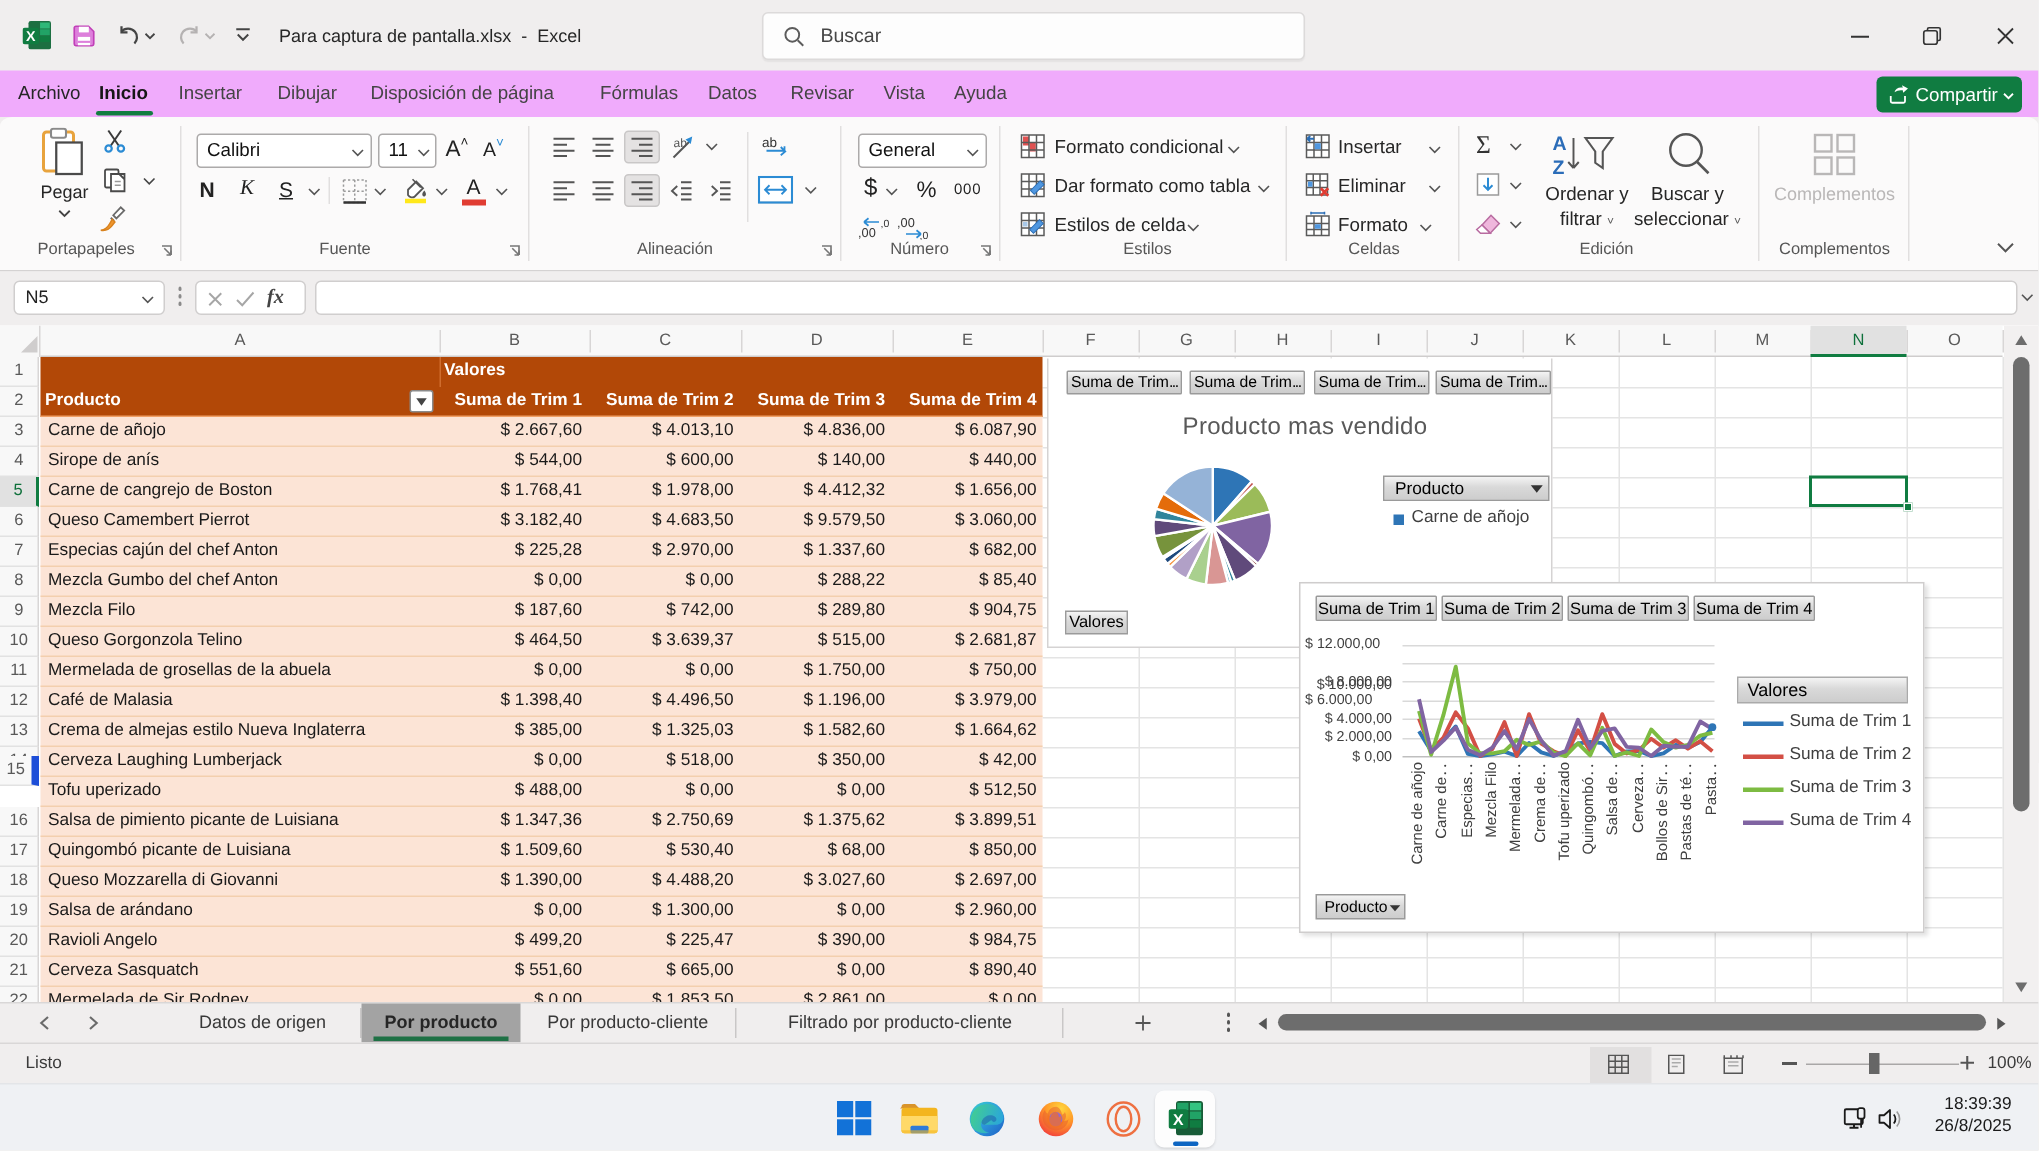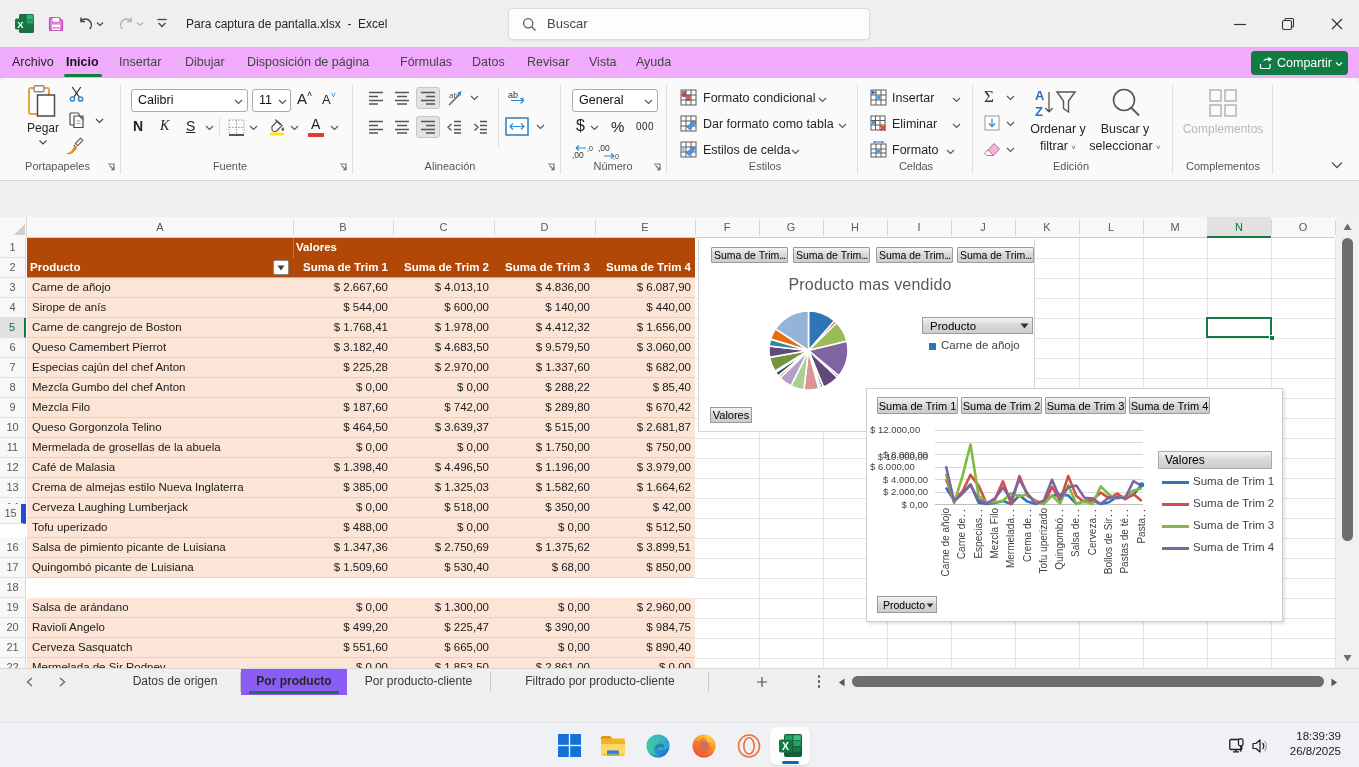--- a/index.html
+++ b/index.html
@@ -382,20 +382,44 @@
     <rect x="2" y="17" width="11" height="11" fill="none" stroke="#b9b7b7" stroke-width="1.6"></rect>
     <rect x="17" y="17" width="11" height="11" fill="none" stroke="#b9b7b7" stroke-width="1.6"></rect>
   </svg>
   <div class="ab" style="left:1173px;top:44px;width:100px;text-align:center;font-size:12px;color:#b9b7b7">Complementos</div>
   <div class="ab" style="left:1173px;top:82px;width:100px;text-align:center;font-size:11px;color:#555">Complementos</div>
   <svg class="ab" style="left:1331px;top:83px" width="12" height="8" viewBox="0 0 12 8">
         <path d="M1 1.5 L6 6.5 L11 1.5" stroke="#555" stroke-width="1.3" fill="none"></path>
       </svg>
 </div>
 
+<div class="ab" style="left:0;top:181px;width:1359px;height:36px;background:#f0eeee">
+  <div class="ab" style="left:9px;top:6px;width:101px;height:23px;background:#fff;border:1px solid #d0cece;border-radius:4px">
+    <div class="ab" style="left:7px;top:3px;font-size:12px;color:#222">N5</div>
+    <svg class="ab" style="left:84px;top:9px" width="9" height="6" viewBox="0 0 9 6">
+          <path d="M1 1 L4.5 4.5 L8 1" stroke="#555" stroke-width="1.1" fill="none"></path>
+        </svg>
+  </div>
+  <div class="ab" style="left:119px;top:10px;width:2px;height:2.5px;background:#8a8a8a;border-radius:50%"></div>
+  <div class="ab" style="left:119px;top:15px;width:2px;height:2.5px;background:#8a8a8a;border-radius:50%"></div>
+  <div class="ab" style="left:119px;top:20px;width:2px;height:2.5px;background:#8a8a8a;border-radius:50%"></div>
+  <div class="ab" style="left:130px;top:6px;width:74px;height:23px;background:#fff;border:1px solid #d0cece;border-radius:4px">
+    <svg class="ab" style="left:7px;top:6px" width="11" height="11" viewBox="0 0 11 11">
+          <path d="M1.5 1.5 L9.5 9.5 M9.5 1.5 L1.5 9.5" stroke="#a6a6a6" stroke-width="1.3" fill="none"></path>
+        </svg>
+    <svg class="ab" style="left:26px;top:6px" width="13" height="11" viewBox="0 0 13 11">
+          <path d="M1 6 L4.5 9.5 L12 1" stroke="#a6a6a6" stroke-width="1.3" fill="none"></path>
+        </svg>
+    <div class="ab" style="left:47px;top:2px;font-size:13.5px;font-style:italic;font-weight:bold;color:#444;font-family:'Liberation Serif',serif">fx</div>
+  </div>
+  <div class="ab" style="left:210px;top:6px;width:1135px;height:23px;background:#fff;border:1px solid #d0cece;border-radius:4px"></div>
+  <svg class="ab" style="left:1347px;top:14px" width="9" height="7" viewBox="0 0 9 7">
+        <path d="M1 1.5 L4.5 5 L8 1.5" stroke="#555" stroke-width="1.1" fill="none"></path>
+      </svg>
+</div>
 
 <div class="ab" id="grid" style="left:0;top:217px;width:1359px;height:451px;background:#fff;overflow:hidden">
 <div class="ab" style="left:0;top:0;width:1335px;height:21px;background:#f8f8f8;border-bottom:1px solid #cfcdcd"></div>
 <div class="ab" style="left:0;top:0;width:27px;height:21px;background:#f8f8f8;border-right:1px solid #d8d6d6"></div>
 <svg class="ab" style="left:14px;top:7px" width="12" height="12" viewBox="0 0 12 12">
         <path d="M11 0 V11 H0 Z" fill="#cfcdcd"></path>
       </svg>
 <div class="rothdr" style="left:27px;width:266px;height:21px;line-height:21px">A</div>
 <div class="ab" style="left:293px;top:3px;width:1px;height:15px;background:#d8d6d6"></div>
 <div class="rothdr" style="left:293px;width:100px;height:21px;line-height:21px">B</div>
@@ -534,21 +558,21 @@
         <div class="v vB">$ 0,00</div>
         <div class="v vC">$ 0,00</div>
         <div class="v vD">$ 288,22</div>
         <div class="v vE">$ 85,40</div>
       </div>
 <div class="cellrow" style="top:181px">
         <div class="pname">Mezcla Filo</div>
         <div class="v vB">$ 187,60</div>
         <div class="v vC">$ 742,00</div>
         <div class="v vD">$ 289,80</div>
-        <div class="v vE">$ 670,42</div>
+        <div class="v vE">$ 904,75</div>
       </div>
 <div class="cellrow" style="top:201px">
         <div class="pname">Queso Gorgonzola Telino</div>
         <div class="v vB">$ 464,50</div>
         <div class="v vC">$ 3.639,37</div>
         <div class="v vD">$ 515,00</div>
         <div class="v vE">$ 2.681,87</div>
       </div>
 <div class="cellrow" style="top:221px">
         <div class="pname">Mermelada de grosellas de la abuela</div>
@@ -591,20 +615,27 @@
         <div class="v vC">$ 2.750,69</div>
         <div class="v vD">$ 1.375,62</div>
         <div class="v vE">$ 3.899,51</div>
       </div>
 <div class="cellrow" style="top:341px">
         <div class="pname">Quingombó picante de Luisiana</div>
         <div class="v vB">$ 1.509,60</div>
         <div class="v vC">$ 530,40</div>
         <div class="v vD">$ 68,00</div>
         <div class="v vE">$ 850,00</div>
+      </div>
+<div class="cellrow" style="top:361px">
+        <div class="pname">Queso Mozzarella di Giovanni</div>
+        <div class="v vB">$ 1.390,00</div>
+        <div class="v vC">$ 4.488,20</div>
+        <div class="v vD">$ 3.027,60</div>
+        <div class="v vE">$ 2.697,00</div>
       </div>
 <div class="cellrow" style="top:381px">
         <div class="pname">Salsa de arándano</div>
         <div class="v vB">$ 0,00</div>
         <div class="v vC">$ 1.300,00</div>
         <div class="v vD">$ 0,00</div>
         <div class="v vE">$ 2.960,00</div>
       </div>
 <div class="cellrow" style="top:401px">
         <div class="pname">Ravioli Angelo</div>
@@ -727,21 +758,21 @@
 
 <div class="ab" id="sheettabs" style="left:0;top:668px;width:1359px;height:27px;background:#f0eeee;border-top:1px solid #d9d7d7">
   <svg class="ab" style="left:25px;top:8px" width="9" height="10" viewBox="0 0 9 10">
         <path d="M7 1 L2.5 5 L7 9" stroke="#6a6a6a" stroke-width="1.4" fill="none"></path>
       </svg>
   <svg class="ab" style="left:58px;top:8px" width="9" height="10" viewBox="0 0 9 10">
         <path d="M2 1 L6.5 5 L2 9" stroke="#6a6a6a" stroke-width="1.4" fill="none"></path>
       </svg>
   <div class="ab" style="left:110px;top:0;width:130px;height:26px;font-size:12px;color:#383838;text-align:center;line-height:25px">Datos de origen</div>
   <div class="ab" style="left:240px;top:3px;width:1px;height:20px;background:#c9c7c7"></div>
-  <div class="ab" style="left:241px;top:0;width:106px;height:26px;background:#8b5cf6;font-size:12px;font-weight:bold;color:#262626;text-align:center;line-height:25px">Por producto</div>
+  <div class="ab" style="left:241px;top:0;width:106px;height:26px;background:#a3a3a3;font-size:12px;font-weight:bold;color:#262626;text-align:center;line-height:25px">Por producto</div>
   <div class="ab" style="left:249px;top:22px;width:90px;height:3px;background:#1e7145"></div>
   <div class="ab" style="left:347px;top:0;width:143px;height:26px;font-size:12px;color:#383838;text-align:center;line-height:25px">Por producto-cliente</div>
   <div class="ab" style="left:490px;top:3px;width:1px;height:20px;background:#c9c7c7"></div>
   <div class="ab" style="left:492px;top:0;width:216px;height:26px;font-size:12px;color:#383838;text-align:center;line-height:25px">Filtrado por producto-cliente</div>
   <div class="ab" style="left:708px;top:3px;width:1px;height:20px;background:#c9c7c7"></div>
   <svg class="ab" style="left:756px;top:7px" width="12" height="12" viewBox="0 0 12 12">
         <path d="M6 1 V11 M1 6 H11" stroke="#555" stroke-width="1.2"></path>
       </svg>
   <div class="ab" style="left:818px;top:6px;width:2px;height:2.5px;background:#555;border-radius:50%"></div>
   <div class="ab" style="left:818px;top:11px;width:2px;height:2.5px;background:#555;border-radius:50%"></div>
@@ -749,20 +780,46 @@
 
   <svg class="ab" style="left:838px;top:9px" width="7" height="9" viewBox="0 0 7 9">
         <path d="M6.5 0.5 L1 4.5 L6.5 8.5 Z" fill="#555"></path>
       </svg>
   <div class="ab" style="left:852px;top:7px;width:472px;height:11px;background:#6d6d6d;border-radius:6px"></div>
   <svg class="ab" style="left:1331px;top:9px" width="7" height="9" viewBox="0 0 7 9">
         <path d="M0.5 0.5 L6 4.5 L0.5 8.5 Z" fill="#555"></path>
       </svg>
 </div>
 
+<div class="ab" id="statusbar" style="left:0;top:695px;width:1359px;height:27px;background:#f0eeee;border-top:1px solid #d9d7d7">
+  <div class="ab" style="left:17px;top:7px;font-size:11.5px;color:#3b3b3b">Listo</div>
+  <div class="ab" style="left:1060px;top:2px;width:41px;height:24px;background:#e2e0e0"></div>
+
+  <svg class="ab" style="left:1072px;top:7px" width="14" height="13" viewBox="0 0 14 13">
+        <rect x="0.5" y="0.5" width="13" height="12" fill="none" stroke="#555" stroke-width="1"></rect>
+        <path d="M0.5 4.5 H13.5 M0.5 8.5 H13.5 M4.8 0.5 V12.5 M9.2 0.5 V12.5" stroke="#555" stroke-width="1"></path>
+      </svg>
+  <svg class="ab" style="left:1110px;top:7px" width="15" height="13" viewBox="0 0 15 13">
+        <rect x="2.5" y="0.5" width="10" height="12" fill="none" stroke="#555" stroke-width="1"></rect>
+        <path d="M4.5 3 H10.5 M4.5 5.5 H10.5 M4.5 8 H8.5" stroke="#aaa" stroke-width="1"></path>
+      </svg>
+  <svg class="ab" style="left:1148px;top:7px" width="15" height="13" viewBox="0 0 15 13">
+        <rect x="1.5" y="2.5" width="12" height="10" fill="none" stroke="#555" stroke-width="1"></rect>
+        <path d="M1.5 0.5 V2.5 M6 0.5 V2.5 M10 0.5 V2.5 M14 0.5 V2.5" stroke="#555" stroke-width="1"></path>
+        <path d="M4 5 H11 M4 7.5 H11" stroke="#aaa" stroke-width="1"></path>
+      </svg>
+
+  <div class="ab" style="left:1188px;top:12px;width:10px;height:1.5px;background:#555"></div>
+  <div class="ab" style="left:1204px;top:12.5px;width:102px;height:1px;background:#a9a7a7"></div>
+  <div class="ab" style="left:1246px;top:6px;width:7px;height:14px;background:#666"></div>
+  <svg class="ab" style="left:1306px;top:7px" width="11" height="11" viewBox="0 0 11 11">
+        <path d="M5.5 1 V10 M1 5.5 H10" stroke="#555" stroke-width="1.4"></path>
+      </svg>
+  <div class="ab" style="left:1325px;top:7px;font-size:11.5px;color:#3b3b3b">100%</div>
+</div>
 
 <div class="ab" id="taskbar" style="left:0;top:722px;width:1359px;height:45px;background:#eff1f4;border-top:1px solid #e3e5e8">
 
   <svg class="ab" style="left:558px;top:11px" width="23" height="23" viewBox="0 0 23 23">
     <rect x="0" y="0" width="10.8" height="10.8" fill="#1272d8"></rect>
     <rect x="12.2" y="0" width="10.8" height="10.8" fill="#1272d8"></rect>
     <rect x="0" y="12.2" width="10.8" height="10.8" fill="#1272d8"></rect>
     <rect x="12.2" y="12.2" width="10.8" height="10.8" fill="#1272d8"></rect>
   </svg>
 

